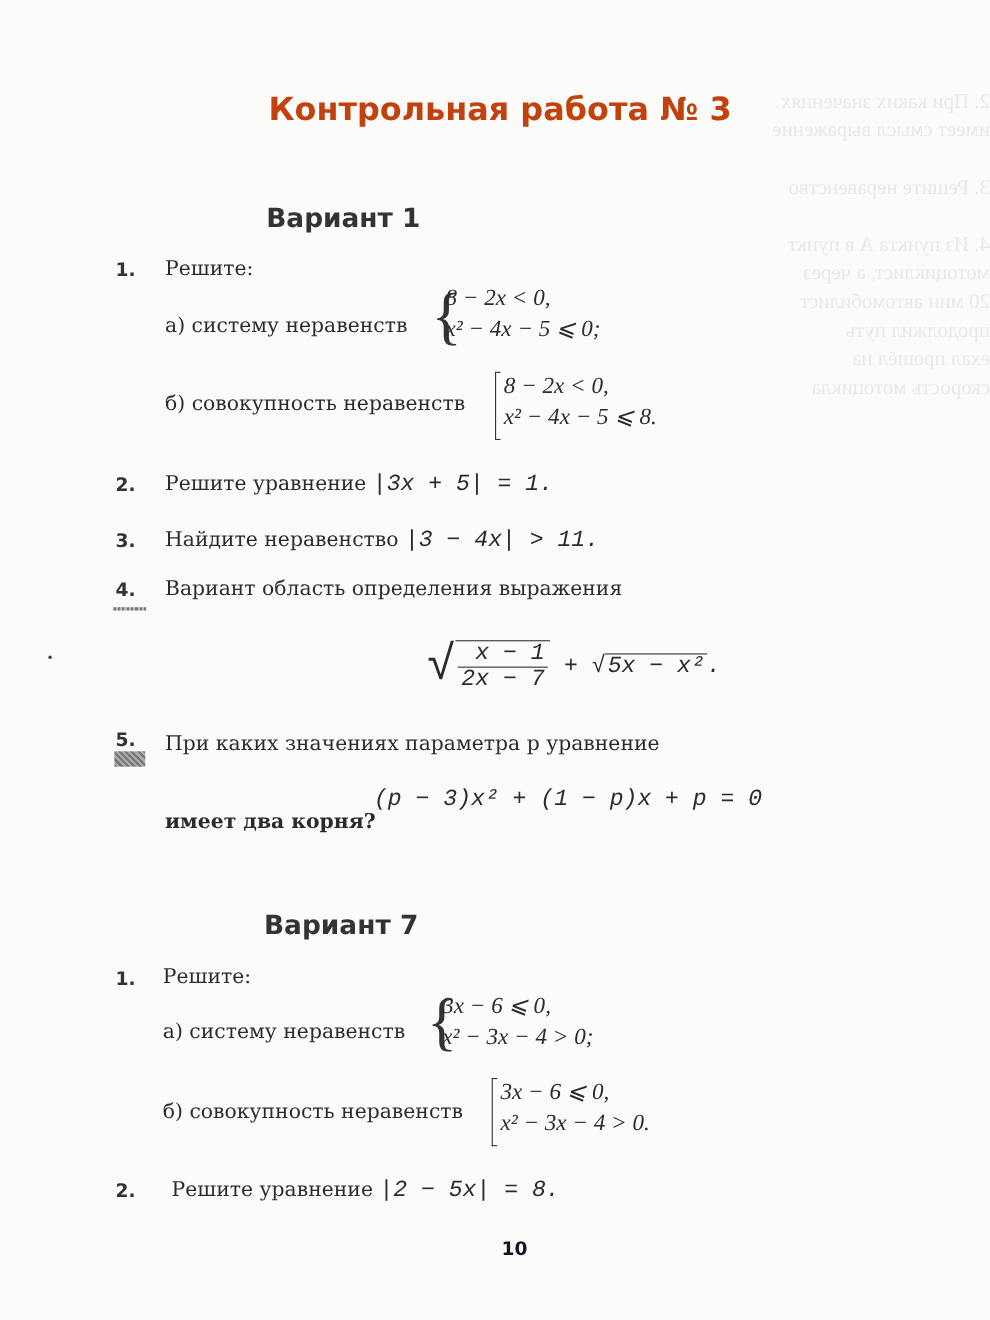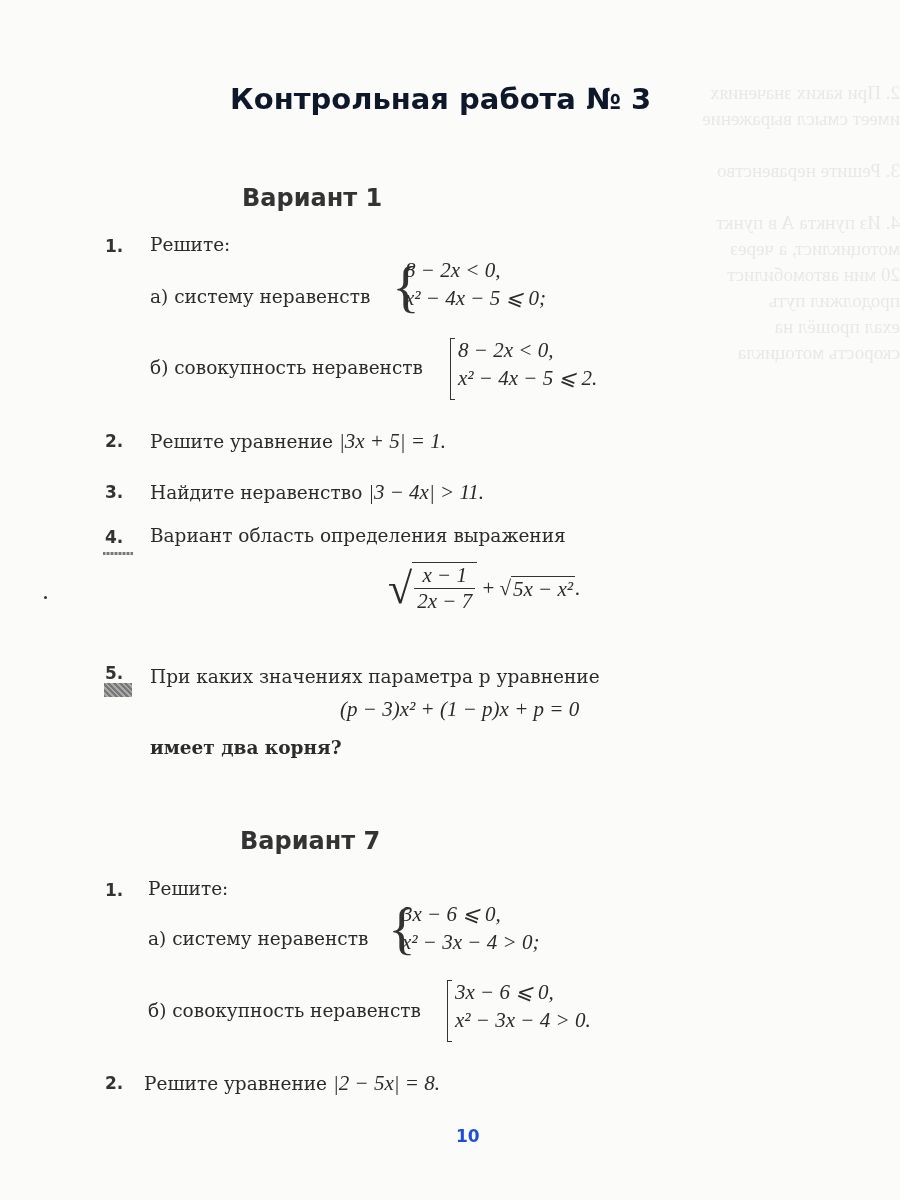--- a/index.html
+++ b/index.html
@@ -8,45 +8,45 @@
     background: #fbfbfa;
     font-family: "DejaVu Serif", "Liberation Serif", serif;
     color: #2b2b2b;
   }
   .bleed {
     position: absolute; left: 600px; top: 80px; width: 300px; height: 330px;
     color: #d9d9d9; font-family: "Liberation Serif", serif; font-size: 19px;
     line-height: 26px; transform: scaleX(-1); opacity: .55; overflow: hidden;
   }
   .title {
-    position: absolute; left: 230px; top: 82px;
+    position: absolute; left: 244px; top: 82px;
     font-family: "DejaVu Sans", sans-serif; font-weight: bold; font-size: 29px;
-    color: #0f172a;
+    color: #c2410c;
   }
   .variant {
     position: absolute; font-family: "DejaVu Sans", sans-serif; font-weight: bold;
     font-size: 24px; color: #333;
   }
   .num {
     position: absolute; font-family: "DejaVu Sans", sans-serif; font-weight: bold;
     font-size: 17px; color: #333;
   }
   .txt { position: absolute; font-size: 18.5px; white-space: nowrap; }
-  .m { font-family: Liberation Serif, serif; font-size: 21px; }
+  .m { font-family: Liberation Mono, monospace; font-size: 21px; margin-top: 19px; }
   .i { font-style: italic; }
   .sys { position: absolute; font-family: "Liberation Serif", serif; font-size: 21px; line-height: 28px; }
   .brace { position: absolute; font-family: "Liberation Serif", serif; color:#333; }
   .sqbr { position: absolute; border: 1.5px solid #333; border-right: none; width: 4px; }
   .ul { position: absolute; height: 3px; background: repeating-linear-gradient(90deg,#777 0 2px,#bbb 2px 4px); }
   .shade { position: absolute; height: 14px; background: repeating-linear-gradient(45deg,#777 0 2px,#aaa 2px 4px); }
-  .frac { display: inline-block; vertical-align: middle; text-align: center; }
+  .frac { display: inline-block; vertical-align: middle; text-align: right; }
   .frac span { display: block; padding: 0 3px; }
   .frac .top { border-bottom: 1.5px solid #333; }
   .sqrt { border-top: 1.5px solid #333; display: inline-block; padding: 0 2px; }
-  .pagenum { position: absolute; left: 456px; top: 1126px; font-family: "DejaVu Sans", sans-serif; font-weight: bold; font-size: 17px; color: #1d4ed8; }
+  .pagenum { position: absolute; left: 456px; top: 1126px; font-family: "DejaVu Sans", sans-serif; font-weight: bold; font-size: 17px; color: #0f172a; }
   .dot { position: absolute; left: 44px; top: 596px; width: 3px; height: 3px; background: #333; border-radius: 50%; }
 </style>
 </head>
 <body>
 
 <div class="bleed">
   <div>2. При каких значениях</div>
     <div>имеет смысл выражение</div>
     <div>&nbsp;</div>
   <div>3. Решите неравенство</div>
@@ -70,21 +70,21 @@
 <div class="brace" style="left:392px;top:254px;font-size:58px;line-height:66px;">{</div>
 <div class="sys i" style="left:405px;top:256px;">
   <div>8 − 2x &lt; 0,</div>
   <div>x² − 4x − 5 ⩽ 0;</div>
 </div>
 
 <div class="txt" style="left:150px;top:357px;">б) совокупность неравенств</div>
 <div class="sqbr" style="left:450px;top:338px;height:60px;"></div>
 <div class="sys i" style="left:458px;top:336px;">
   <div>8 − 2x &lt; 0,</div>
-  <div>x² − 4x − 5 ⩽ 2.</div>
+  <div>x² − 4x − 5 ⩽ 8.</div>
 </div>
 
 <div class="num" style="left:105px;top:431px;">2.</div>
 <div class="txt" style="left:150px;top:429px;"><span>Решите уравнение</span> <span class="m i">|3x + 5| = 1.</span></div>
 
 <div class="num" style="left:105px;top:482px;">3.</div>
 <div class="txt" style="left:150px;top:480px;"><span>Найдите неравенство</span> <span class="m i">|3 − 4x| &gt; 11.</span></div>
 
 <div class="num" style="left:105px;top:527px;">4.</div>
 <div class="ul" style="left:103px;top:552px;width:30px;"></div>
@@ -116,15 +116,15 @@
 </div>
 
 <div class="txt" style="left:148px;top:1000px;">б) совокупность неравенств</div>
 <div class="sqbr" style="left:447px;top:980px;height:60px;"></div>
 <div class="sys i" style="left:455px;top:978px;">
   <div>3x − 6 ⩽ 0,</div>
   <div>x² − 3x − 4 &gt; 0.</div>
 </div>
 
 <div class="num" style="left:105px;top:1073px;">2.</div>
-<div class="txt" style="left:144px;top:1071px;"><span>Решите уравнение</span> <span class="m i">|2 − 5x| = 8.</span></div>
+<div class="txt" style="left:156px;top:1071px;"><span>Решите уравнение</span> <span class="m i">|2 − 5x| = 8.</span></div>
 
 <div class="pagenum">10</div>
 
 </body></html>

